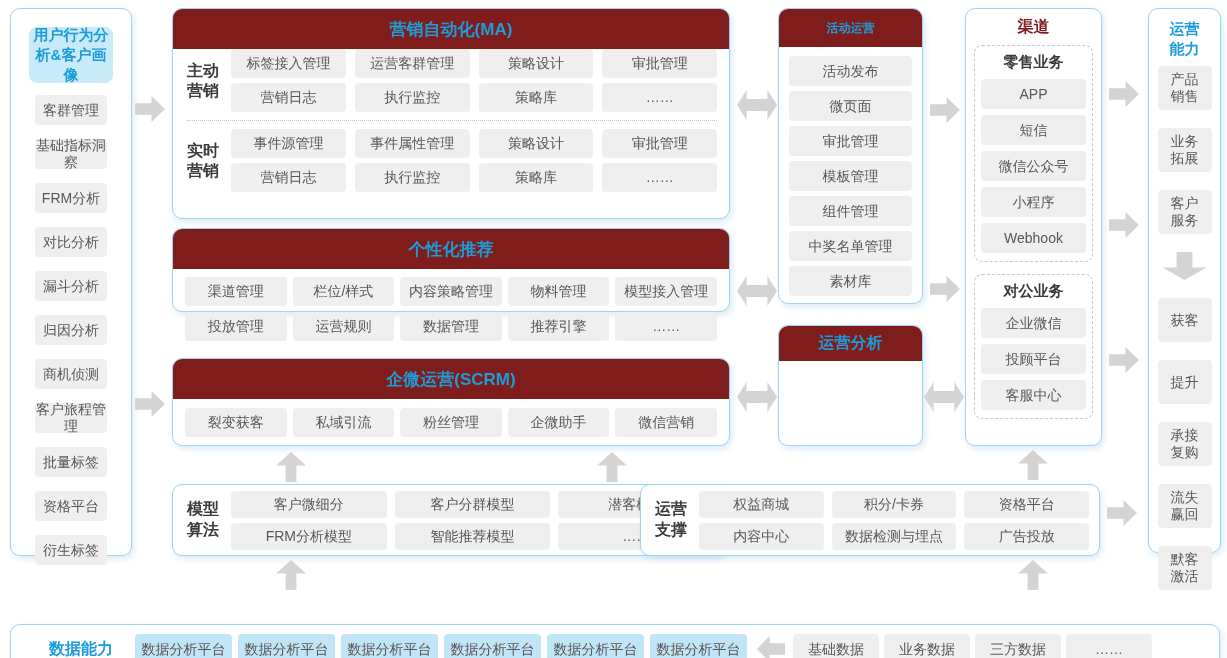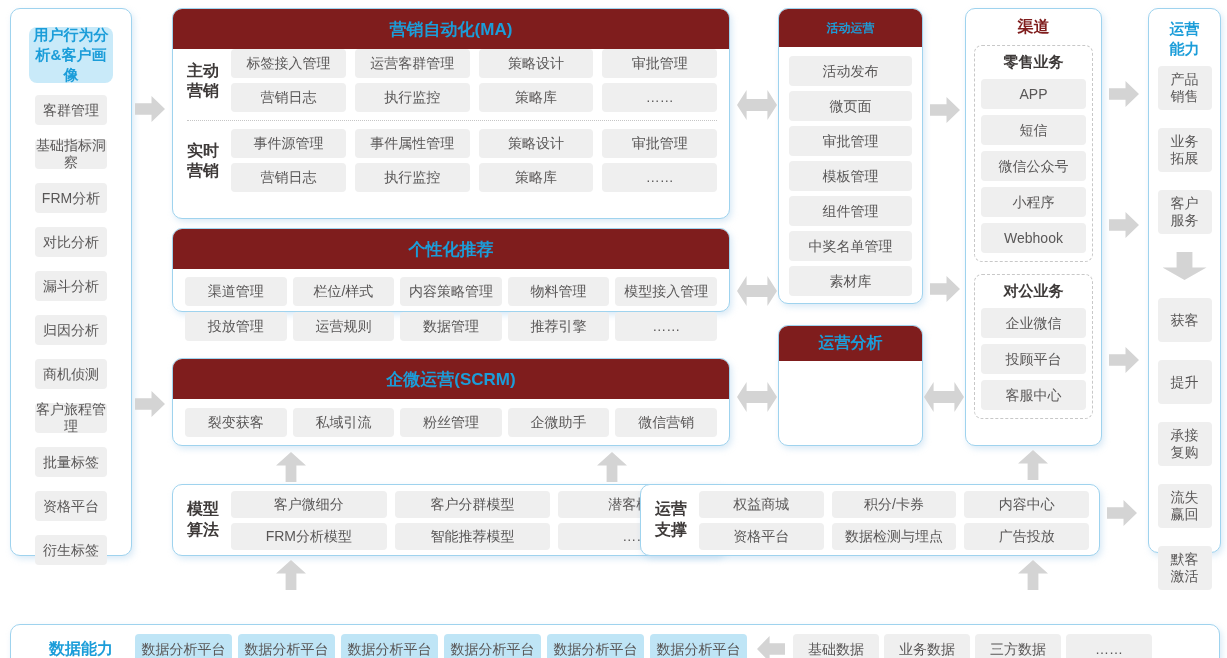--- a/index.html
+++ b/index.html
@@ -245,22 +245,22 @@
       </div>
     </div>
   </div>
 
   <div class="panel" id="support">
     <div class="hpanel-body">
       <div class="hlabel2">运营支撑</div>
       <div class="grid3">
         <div class="chip">权益商城</div>
         <div class="chip">积分/卡券</div>
+        <div class="chip">资格平台</div>
         <div class="chip">内容中心</div>
-        <div class="chip">资格平台</div>
         <div class="chip">数据检测与埋点</div>
         <div class="chip">广告投放</div>
       </div>
     </div>
   </div>
 
   <div class="panel" id="datal">
     <div class="data-row">
       <div class="data-label">数据能力</div>
       <div class="chip pchip">数据分析平台</div>

